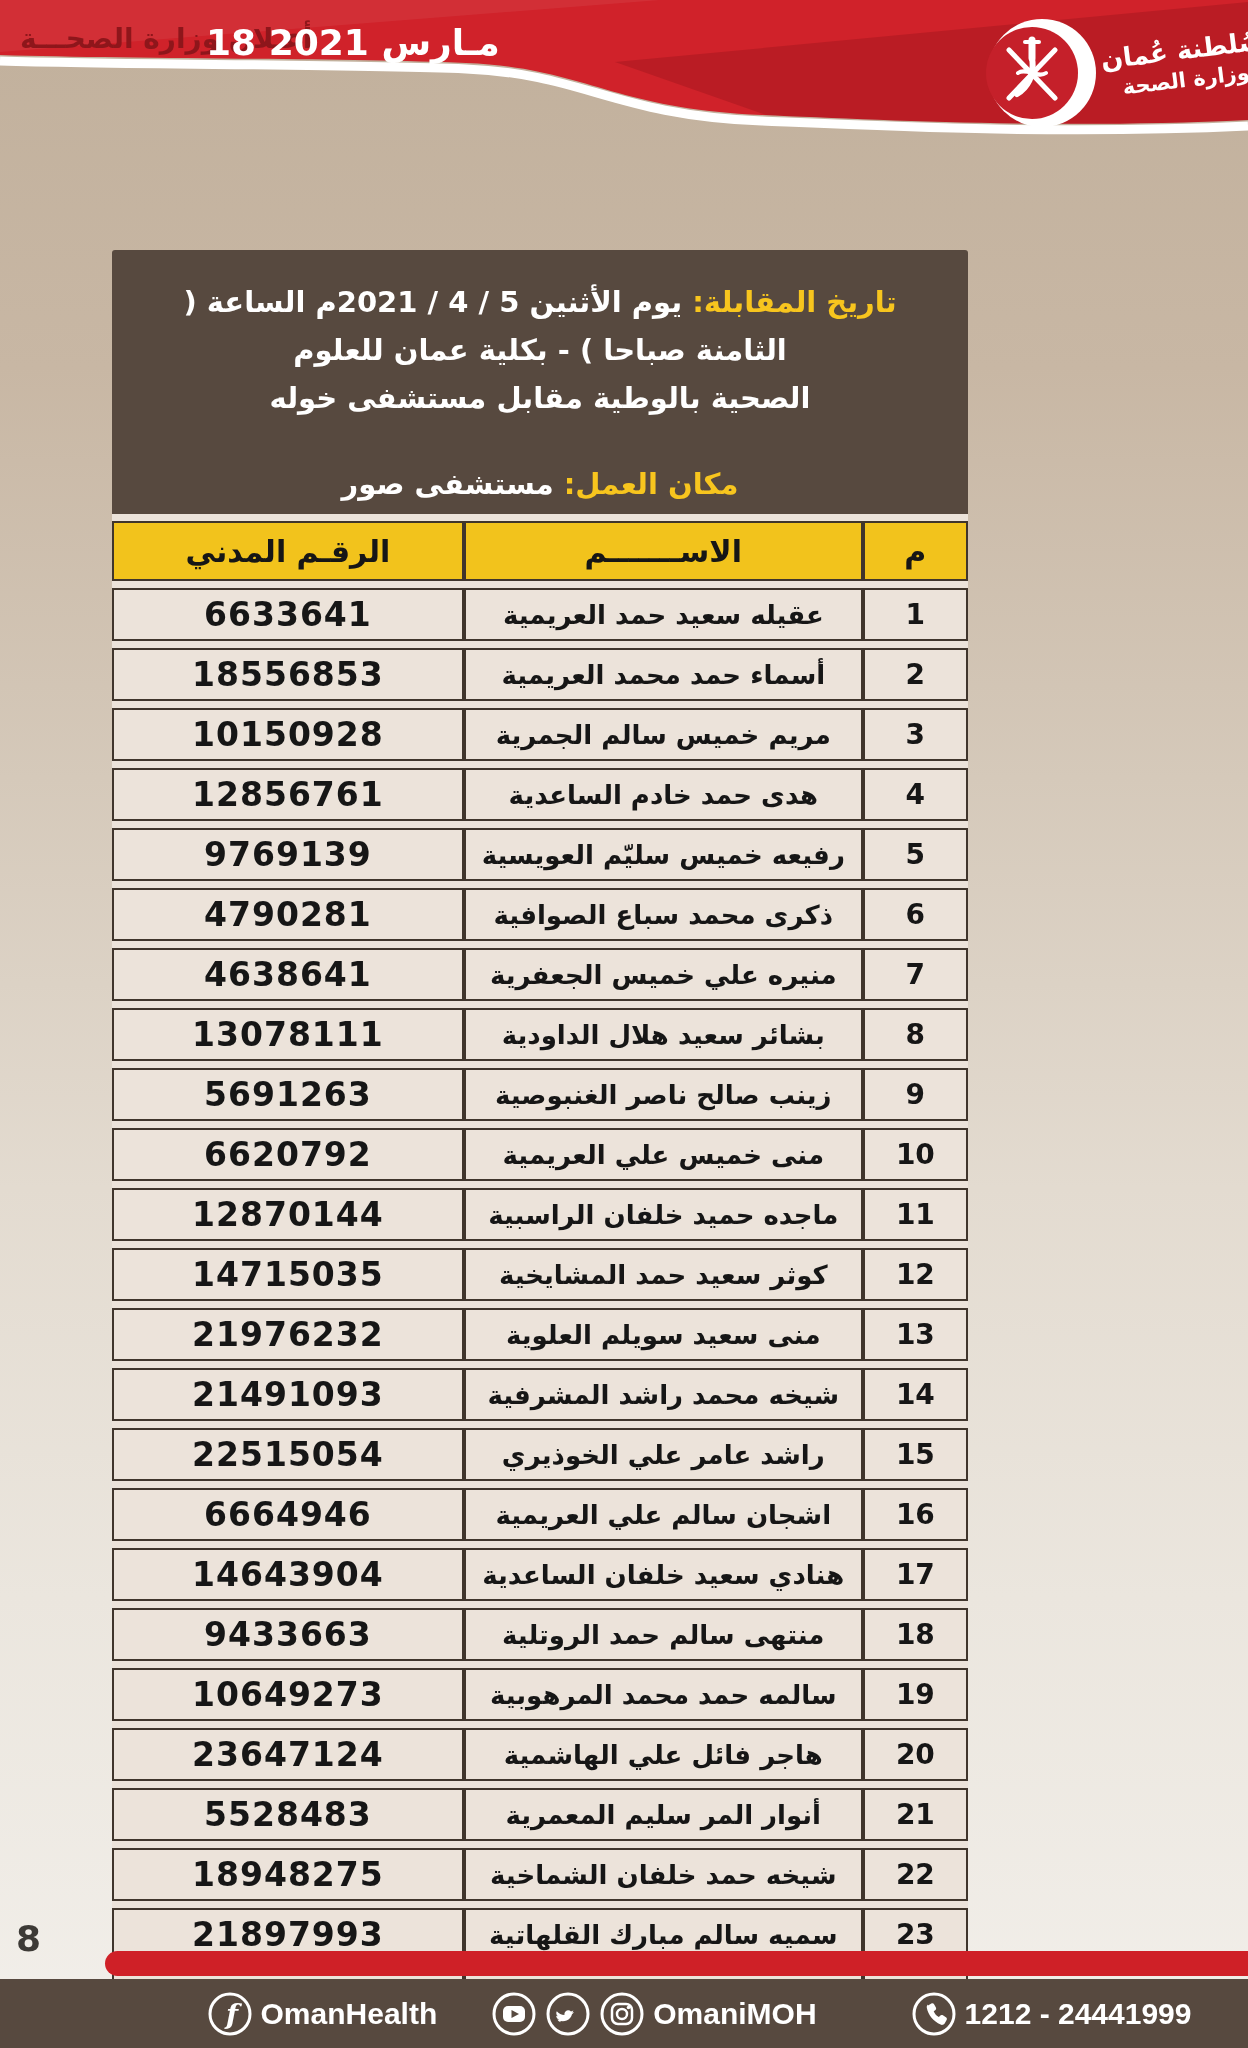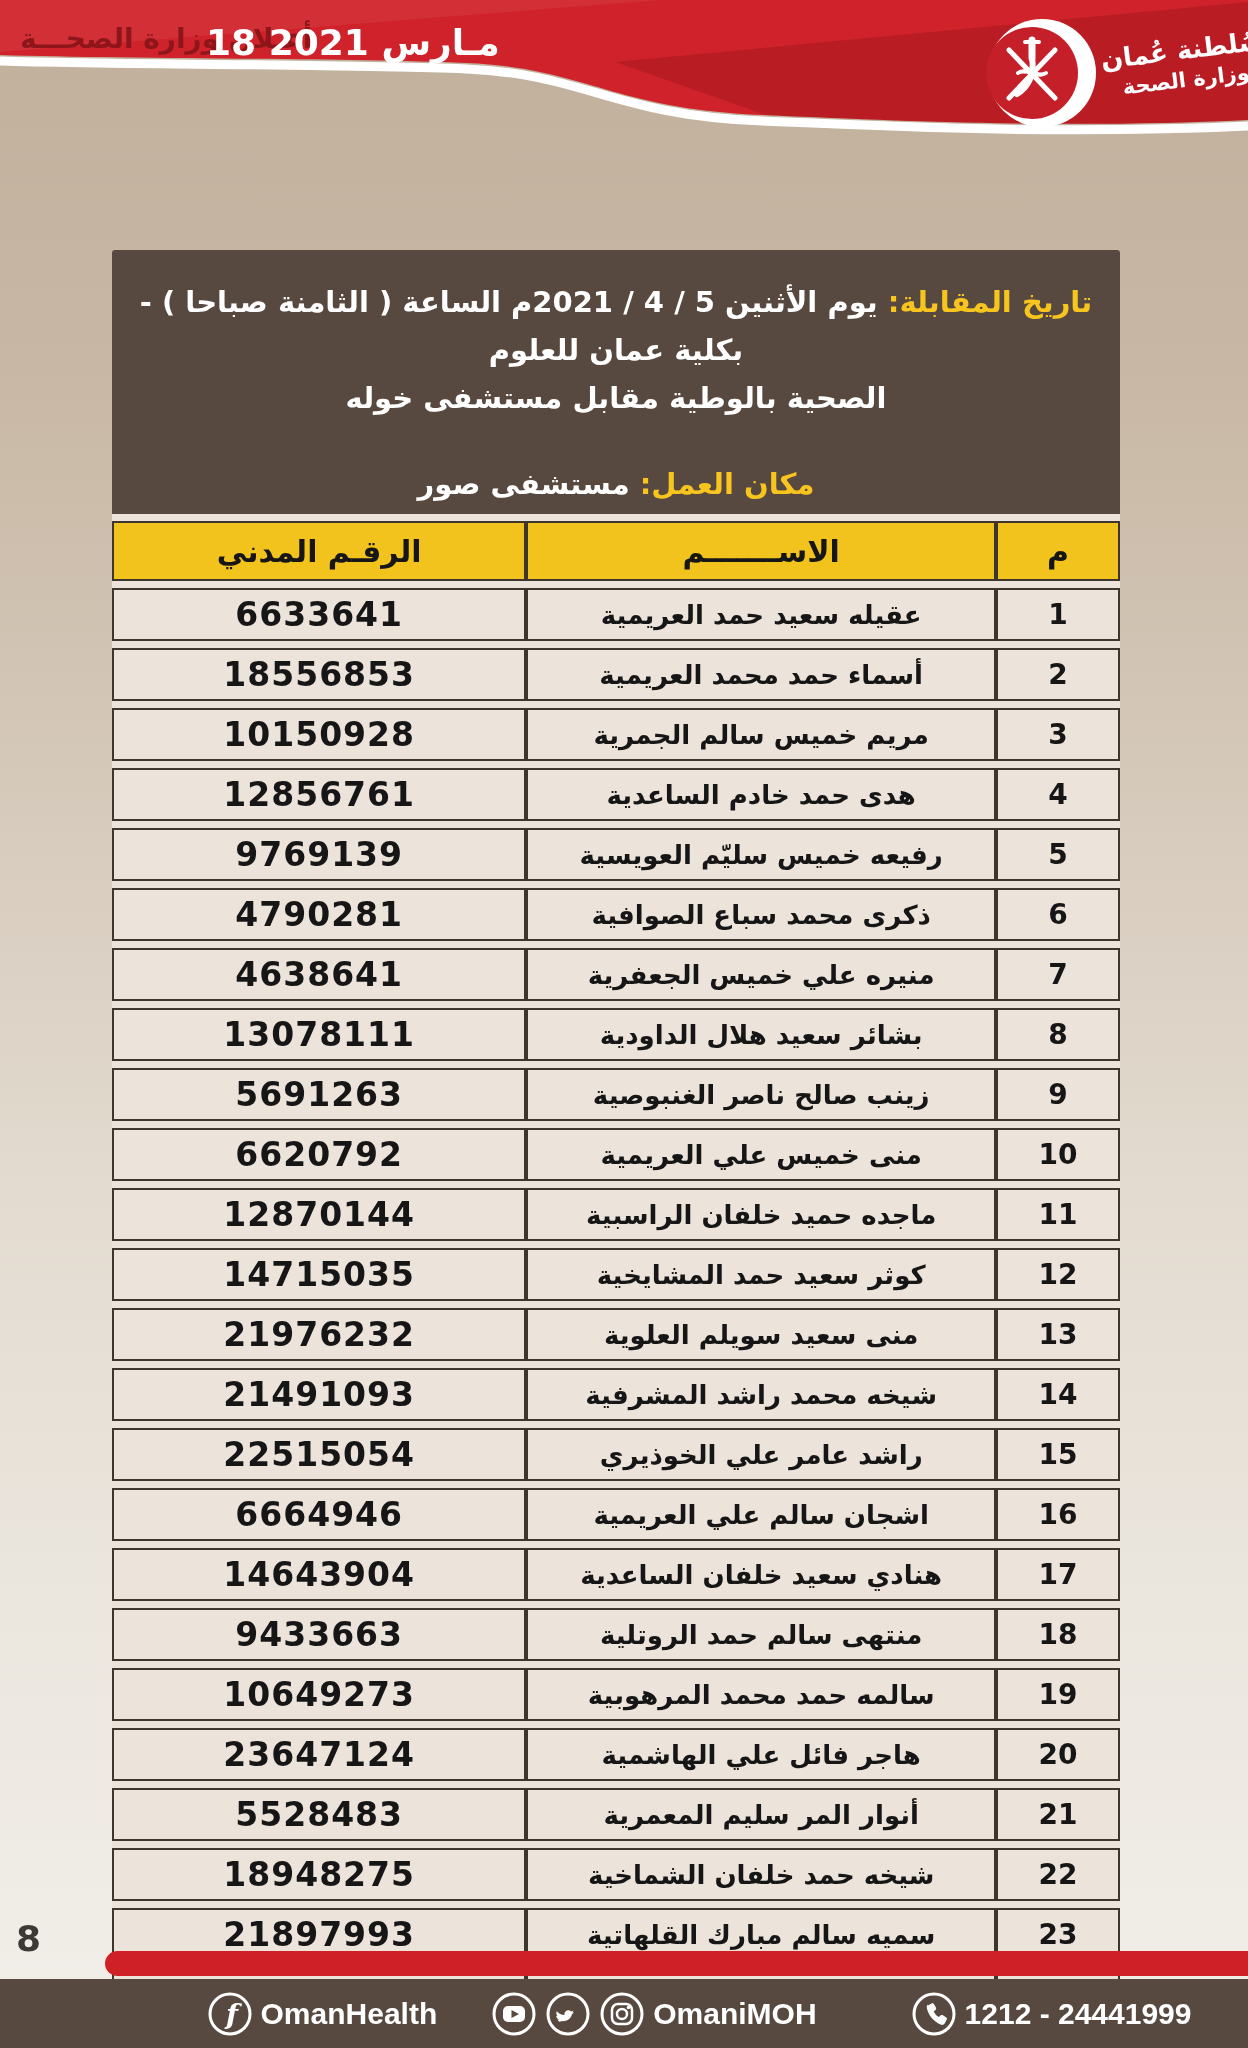--- a/index.html
+++ b/index.html
@@ -21,21 +21,21 @@
   }
   .moh-logo{position:absolute;left:982px;top:12px;width:250px;height:122px;}
   .moh-logo-text{
     position:absolute;left:120px;top:22px;color:#fff;font-weight:bold;direction:rtl;
     transform:rotate(-7deg);text-align:center;line-height:1.25;white-space:nowrap;
   }
   .moh-logo-text .l1{font-size:26px;display:block;}
   .moh-logo-text .l2{font-size:21px;display:block;}
   
   .panel{
-    position:absolute;left:112px;top:250px;width:1008px;background:#57493f;
+    position:absolute;left:112px;top:250px;width:856px;background:#57493f;
     border-radius:3px;box-sizing:border-box;padding:0;
   }
   .panel-head{
     direction:rtl;text-align:center;color:#fff;font-weight:bold;
     padding:28px 22px 6px;font-size:29px;line-height:48px;
   }
   .yellow-label{color:#f7c51e;}
   .work-line{margin-top:38px;}
   
   table.applicants{

